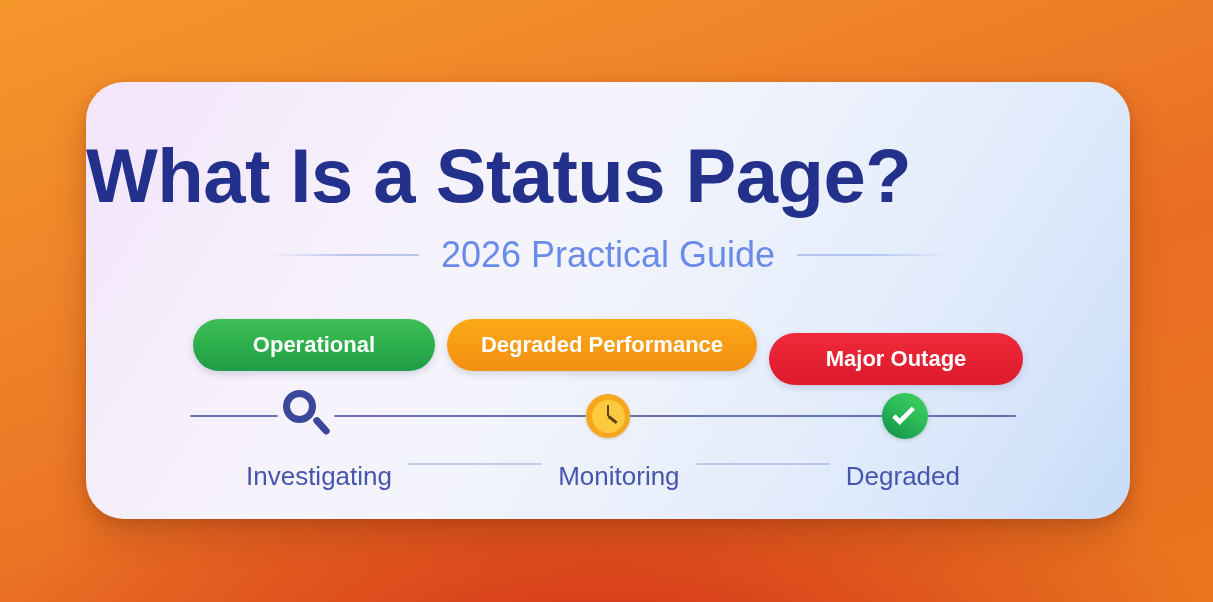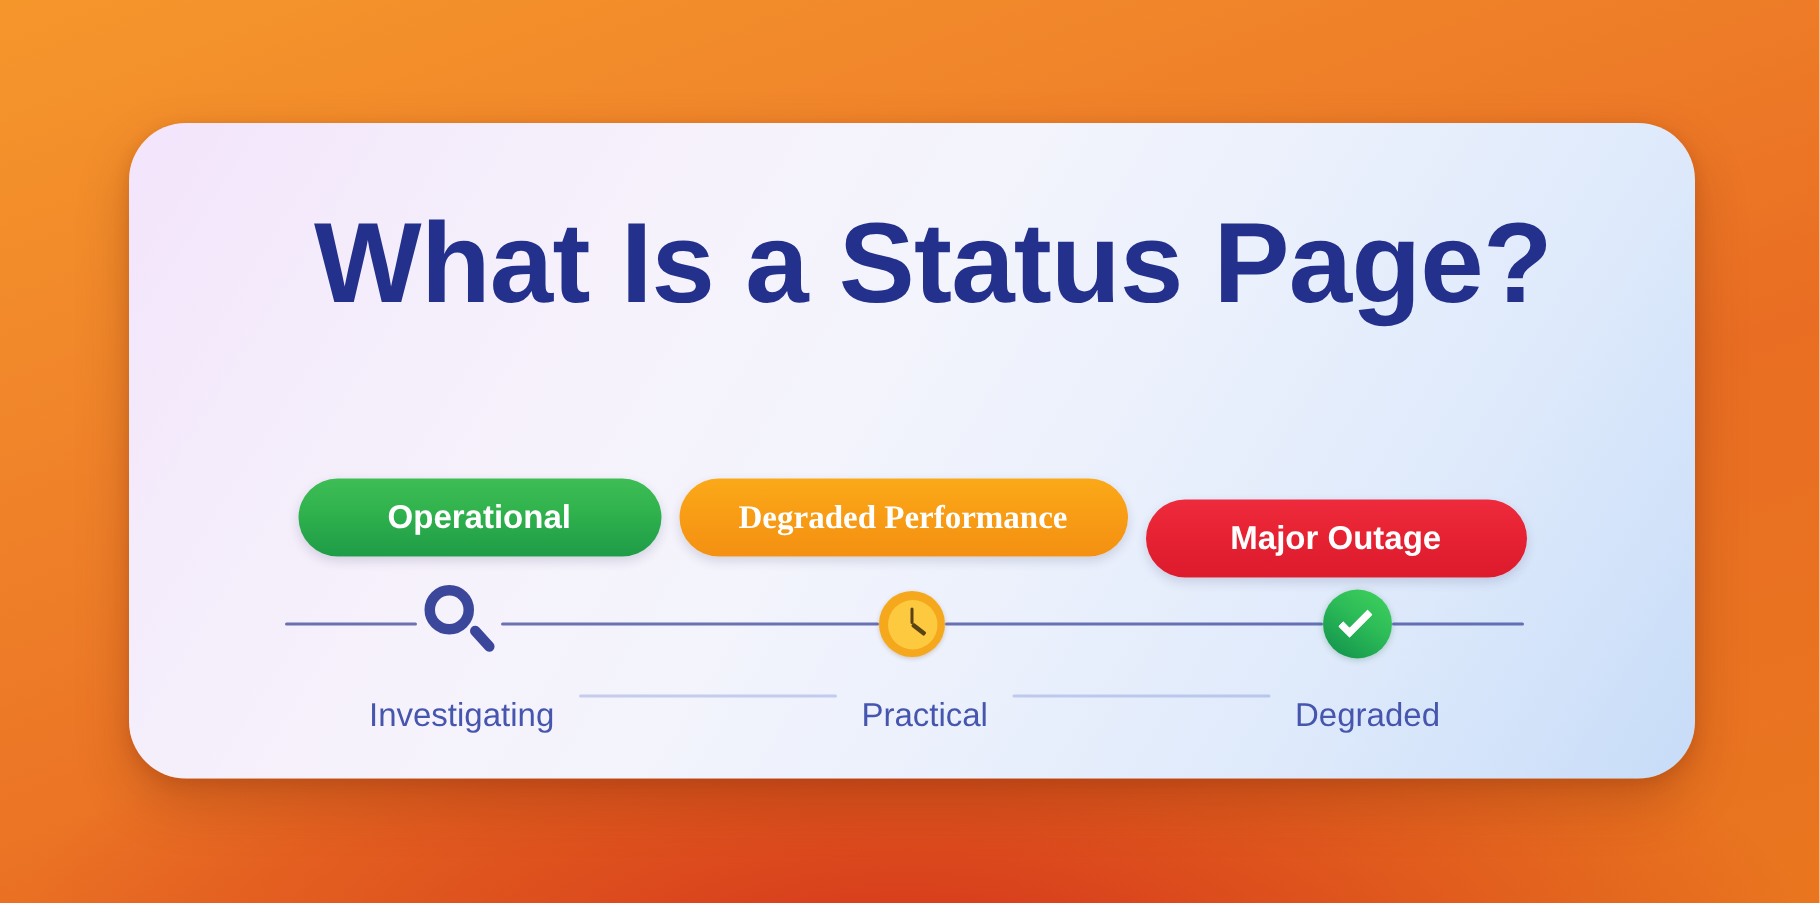--- a/index.html
+++ b/index.html
@@ -26,28 +26,26 @@
         #eaf0fc 62%,
         #dde9fb 80%,
         #c7dcf8 100%);
     box-shadow:0 16px 34px rgba(120,40,10,0.30), 0 3px 10px rgba(120,40,10,0.18);
     overflow:hidden;
   }
 
   
   #title {
     position:absolute; left:0; top:56px; width:100%;
-    text-align:center;
     font-size:76px;
     font-weight:bold;
     letter-spacing:-0.5px;
     color:#23308C;
     line-height:1;
     white-space:nowrap;
-    padding-left:28px;
   }
 
   
   #subtitle-row {
     position:absolute; left:0; top:152px; width:100%;
     display:flex; align-items:center; justify-content:center; gap:22px;
   }
   .sub-rule {
     width:152px; height:2px;
     background:linear-gradient(90deg, rgba(110,140,220,0) 0%, rgba(110,140,220,0.45) 55%, rgba(110,140,220,0.45) 100%);
@@ -68,21 +66,21 @@
     height:52px;
     border-radius:26px;
     display:flex; align-items:center; justify-content:center;
     color:#ffffff;
     font-size:22px; font-weight:bold;
     white-space:nowrap;
     padding:0 34px;
     box-shadow:0 3px 7px rgba(40,40,90,0.16);
   }
   .badge.green  { background:linear-gradient(180deg,#3EBD55 0%,#30B24D 42%,#1E9C47 100%); min-width:242px; }
-  .badge.orange { background:linear-gradient(180deg,#FBA918 0%,#F89D15 45%,#F49012 100%); min-width:299px;font-family:Liberation Serif, serif; }
+  .badge.orange { background:linear-gradient(180deg,#FBA918 0%,#F89D15 45%,#F49012 100%); min-width:299px; }
   .badge.red    { background:linear-gradient(180deg,#EE2B3C 0%,#E62233 45%,#DD1B2D 100%); min-width:254px;margin-top:28px; }
 
   
   #timeline {
     position:absolute; left:104px; top:313px; width:826px; height:42px;
     display:flex; align-items:center;
   }
   .tl-line { flex:1 1 auto; height:2px; background:#3B479B; opacity:0.75; border-radius:2px; }
   .tl-line.short { flex:0 0 88px; }
   .tl-node { flex:0 0 auto; display:flex; align-items:center; justify-content:center; }
@@ -130,33 +128,38 @@
     transform:rotate(-45deg) translate(1px,-3px);
     border-radius:1px;
   }
 
   
   #labels {
     position:absolute; left:104px; top:365px; width:826px; height:34px;
     display:flex; align-items:center;
   }
   .lbl {
-    flex:0 0 auto; color:#4656AE; font-size:22px; white-space:nowrap;margin-top:25px;
+    flex:0 0 auto; color:#4656AE; font-size:26px; white-space:nowrap;margin-top:25px;
   }
   .lbl-gap { flex:1 1 auto; display:flex; align-items:center; justify-content:center; padding:0 16px; }
   .lbl-rule { width:100%; height:2px; background:rgba(93,115,200,0.30); border-radius:2px; }
   .lbl-pad { flex:0 0 56px; }
 </style>
 </head>
 <body>
 
 <div id="card">
 
   <h1 id="title">What Is a Status Page?</h1>
 
+  <div id="subtitle-row">
+    <span class="sub-rule left"></span>
+    <span id="subtitle">2026 Practical Guide</span>
+    <span class="sub-rule right"></span>
+  </div>
 
   <div id="badges">
     <span class="badge green">Operational</span>
     <span class="badge orange">Degraded Performance</span>
     <span class="badge red">Major Outage</span>
   </div>
 
   <div id="timeline">
     <span class="tl-line short"></span>
 
@@ -188,21 +191,21 @@
 
     <span class="tl-line short"></span>
   </div>
 
   <div id="labels">
     <span class="lbl-pad"></span>
     <span class="lbl">Investigating</span>
     <span class="lbl-gap">
         <span class="lbl-rule"></span>
       </span>
-    <span class="lbl">Practical</span>
+    <span class="lbl">Monitoring</span>
     <span class="lbl-gap">
         <span class="lbl-rule"></span>
       </span>
     <span class="lbl">Degraded</span>
     <span class="lbl-pad"></span>
   </div>
 
 </div>
 
 </body></html>

